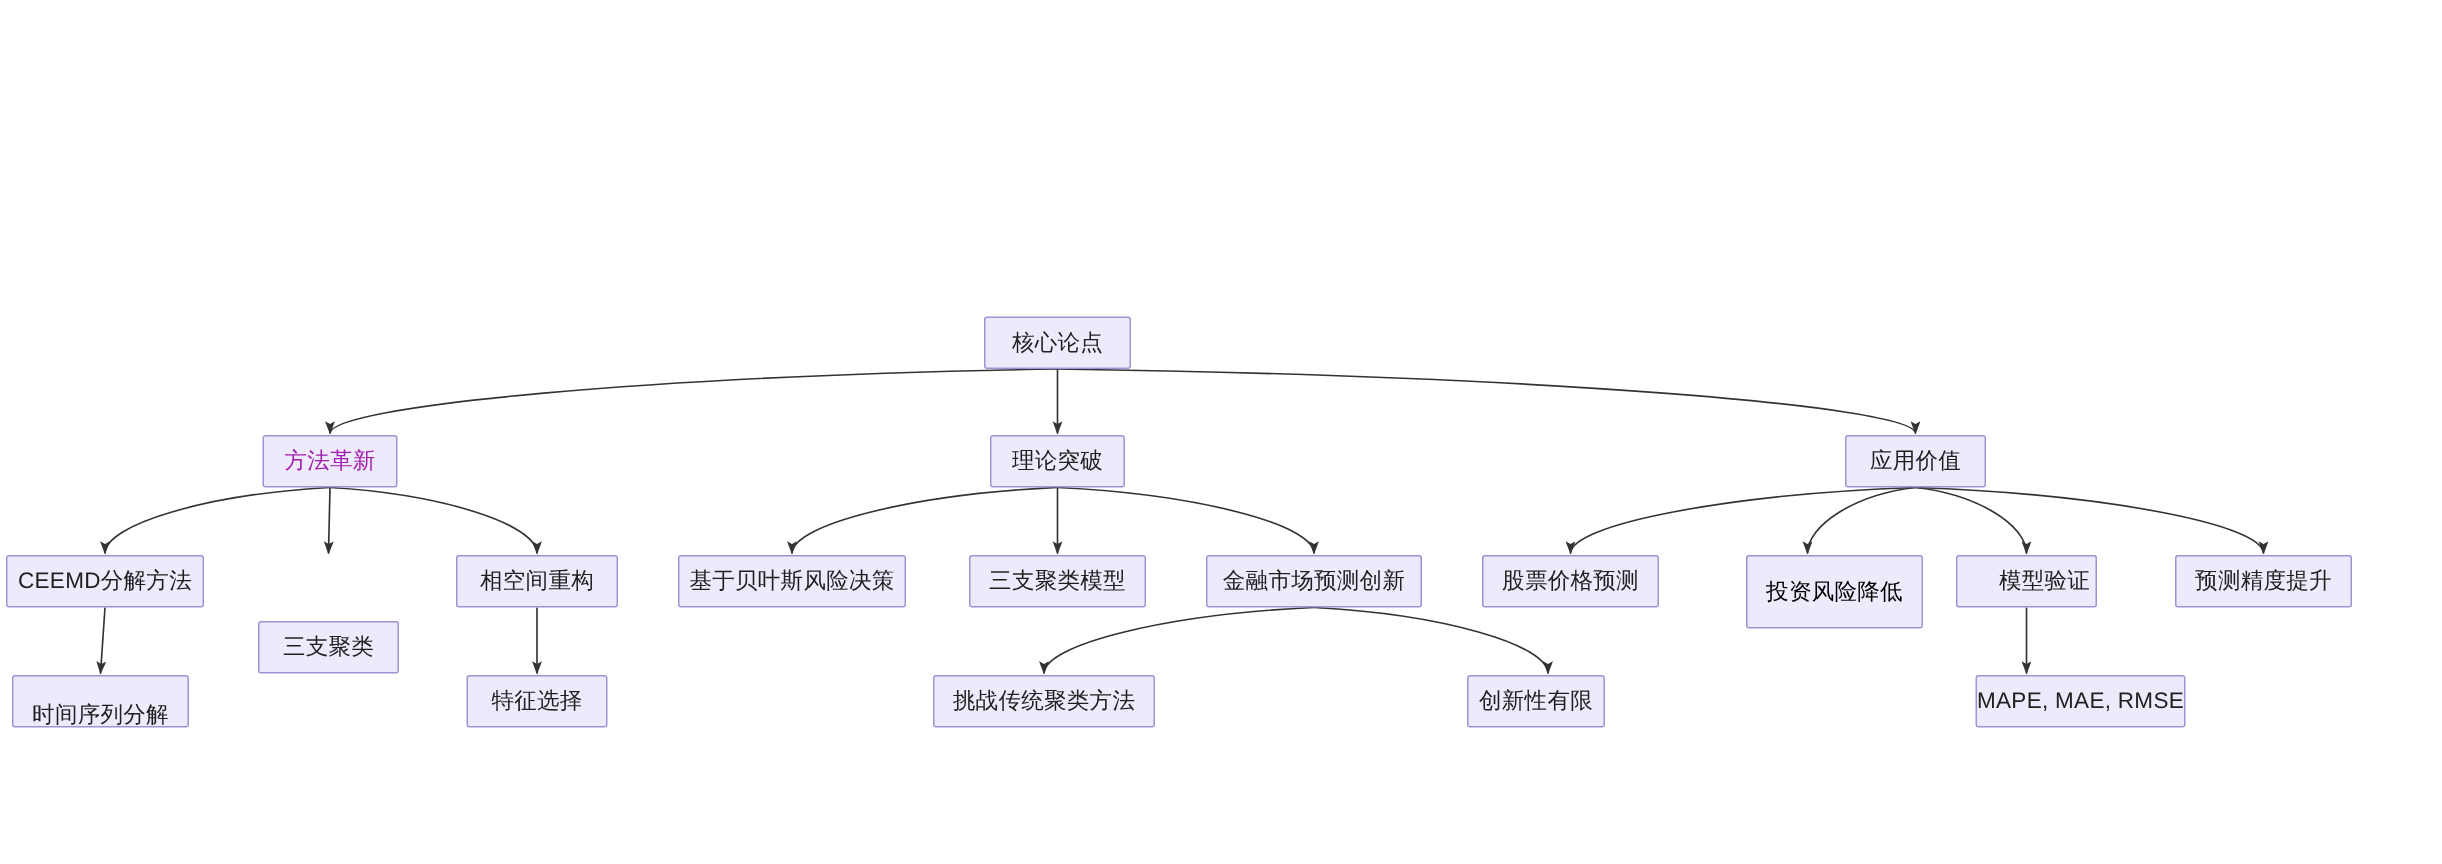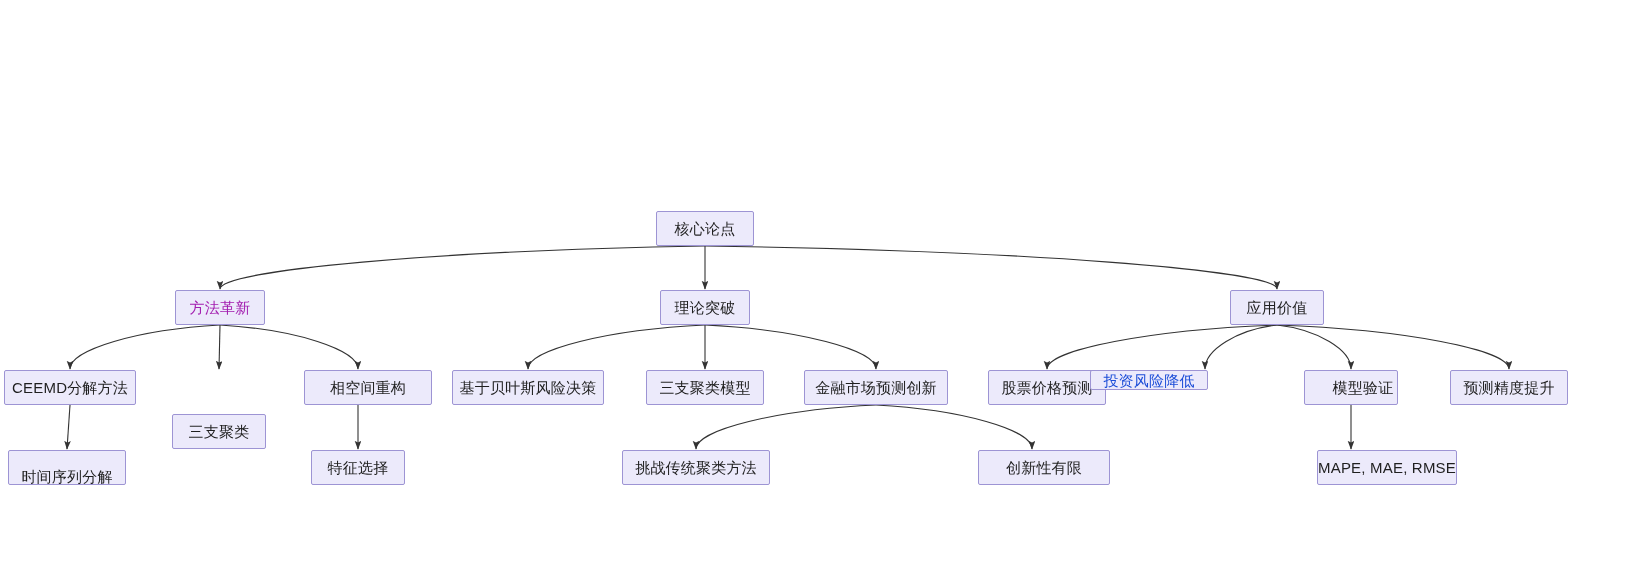--- a/index.html
+++ b/index.html
@@ -90,53 +90,53 @@
       </div>
       <div class="node" style="left: 1230px; top: 290px; width: 94px; height: 35px; background: rgb(236, 234, 251); border-color: rgb(157, 148, 212); color: rgb(31, 31, 31);">
         <span class="node-label">应用价值</span>
       </div>
       <div class="node" style="left: 4px; top: 370px; width: 132px; height: 35px; background: rgb(236, 234, 251); border-color: rgb(157, 148, 212); color: rgb(31, 31, 31);">
         <span class="node-label">CEEMD分解方法</span>
       </div>
       <div class="node" style="left: 172px; top: 370px; width: 94px; height: 35px; background: rgb(236, 234, 251); border-color: rgb(157, 148, 212); color: rgb(31, 31, 31); margin-top: 44px;">
         <span class="node-label">三支聚类</span>
       </div>
-      <div class="node" style="left: 304px; top: 370px; width: 128px; height: 35px; background: rgb(236, 234, 251); border-color: rgb(157, 148, 212); color: rgb(31, 31, 31);">
+      <div class="node" style="left: 304px; top: 370px; width: 108px; height: 35px; background: rgb(236, 234, 251); border-color: rgb(157, 148, 212); color: rgb(31, 31, 31);">
         <span class="node-label">相空间重构</span>
       </div>
       <div class="node" style="left: 452px; top: 370px; width: 152px; height: 35px; background: rgb(236, 234, 251); border-color: rgb(157, 148, 212); color: rgb(31, 31, 31);">
         <span class="node-label">基于贝叶斯风险决策</span>
       </div>
       <div class="node" style="left: 646px; top: 370px; width: 118px; height: 35px; background: rgb(236, 234, 251); border-color: rgb(157, 148, 212); color: rgb(31, 31, 31);">
         <span class="node-label">三支聚类模型</span>
       </div>
       <div class="node" style="left: 804px; top: 370px; width: 144px; height: 35px; background: rgb(236, 234, 251); border-color: rgb(157, 148, 212); color: rgb(31, 31, 31); justify-content: center;">
         <span class="node-label">金融市场预测创新</span>
       </div>
       <div class="node" style="left: 988px; top: 370px; width: 118px; height: 35px; background: rgb(236, 234, 251); border-color: rgb(157, 148, 212); color: rgb(31, 31, 31);">
         <span class="node-label">股票价格预测</span>
       </div>
-      <div class="node" style="left: 1090px; top: 370px; width: 118px; height: 20px; background: rgb(236, 234, 251); border-color: rgb(157, 148, 212); color: #1d4ed8;">
+      <div class="node" style="left: 1164px; top: 370px; width: 118px; height: 49px; background: rgb(236, 234, 251); border-color: rgb(157, 148, 212); color: #000000;">
         <span class="node-label">投资风险降低</span>
       </div>
       <div class="node" style="left: 1304px; top: 370px; width: 94px; height: 35px; background: rgb(236, 234, 251); border-color: rgb(157, 148, 212); color: rgb(31, 31, 31); padding-left: 24px;">
         <span class="node-label">模型验证</span>
       </div>
       <div class="node" style="left: 1450px; top: 370px; width: 118px; height: 35px; background: rgb(236, 234, 251); border-color: rgb(157, 148, 212); color: rgb(31, 31, 31);">
         <span class="node-label">预测精度提升</span>
       </div>
       <div class="node" style="left: 8px; top: 450px; width: 118px; height: 35px; background: rgb(236, 234, 251); border-color: rgb(157, 148, 212); color: rgb(31, 31, 31); align-items: flex-end;">
         <span class="node-label">时间序列分解</span>
       </div>
       <div class="node" style="left: 311px; top: 450px; width: 94px; height: 35px; background: rgb(236, 234, 251); border-color: rgb(157, 148, 212); color: rgb(31, 31, 31);">
         <span class="node-label">特征选择</span>
       </div>
       <div class="node" style="left: 622px; top: 450px; width: 148px; height: 35px; background: rgb(236, 234, 251); border-color: rgb(157, 148, 212); color: rgb(31, 31, 31);">
         <span class="node-label">挑战传统聚类方法</span>
       </div>
-      <div class="node" style="left: 978px; top: 450px; width: 132px; height: 35px; background: rgb(236, 234, 251); border-color: rgb(157, 148, 212); color: rgb(31, 31, 31);">
+      <div class="node" style="left: 978px; top: 450px; width: 92px; height: 35px; background: rgb(236, 234, 251); border-color: rgb(157, 148, 212); color: rgb(31, 31, 31);">
         <span class="node-label">创新性有限</span>
       </div>
       <div class="node" style="left: 1281px; top: 450px; width: 140px; height: 35px; background: rgb(236, 234, 251); border-color: rgb(157, 148, 212); color: rgb(31, 31, 31); margin-left: 36px;">
         <span class="node-label">MAPE, MAE, RMSE</span>
       </div>
     </div>
 </div>
 
 </body></html>

